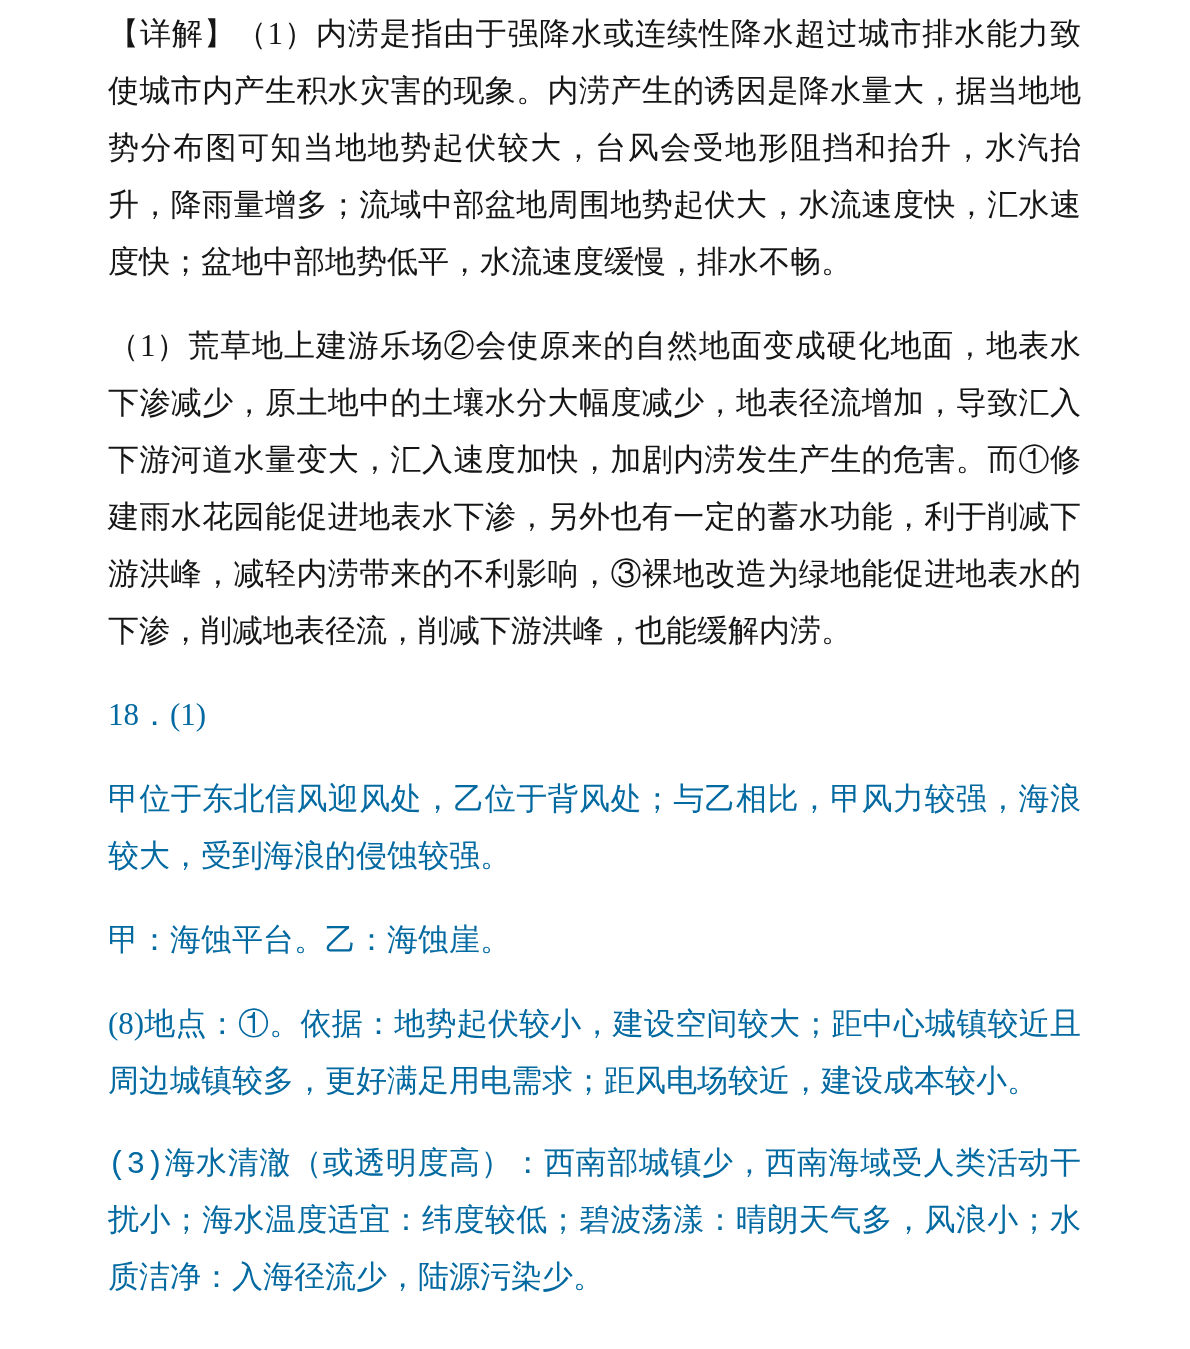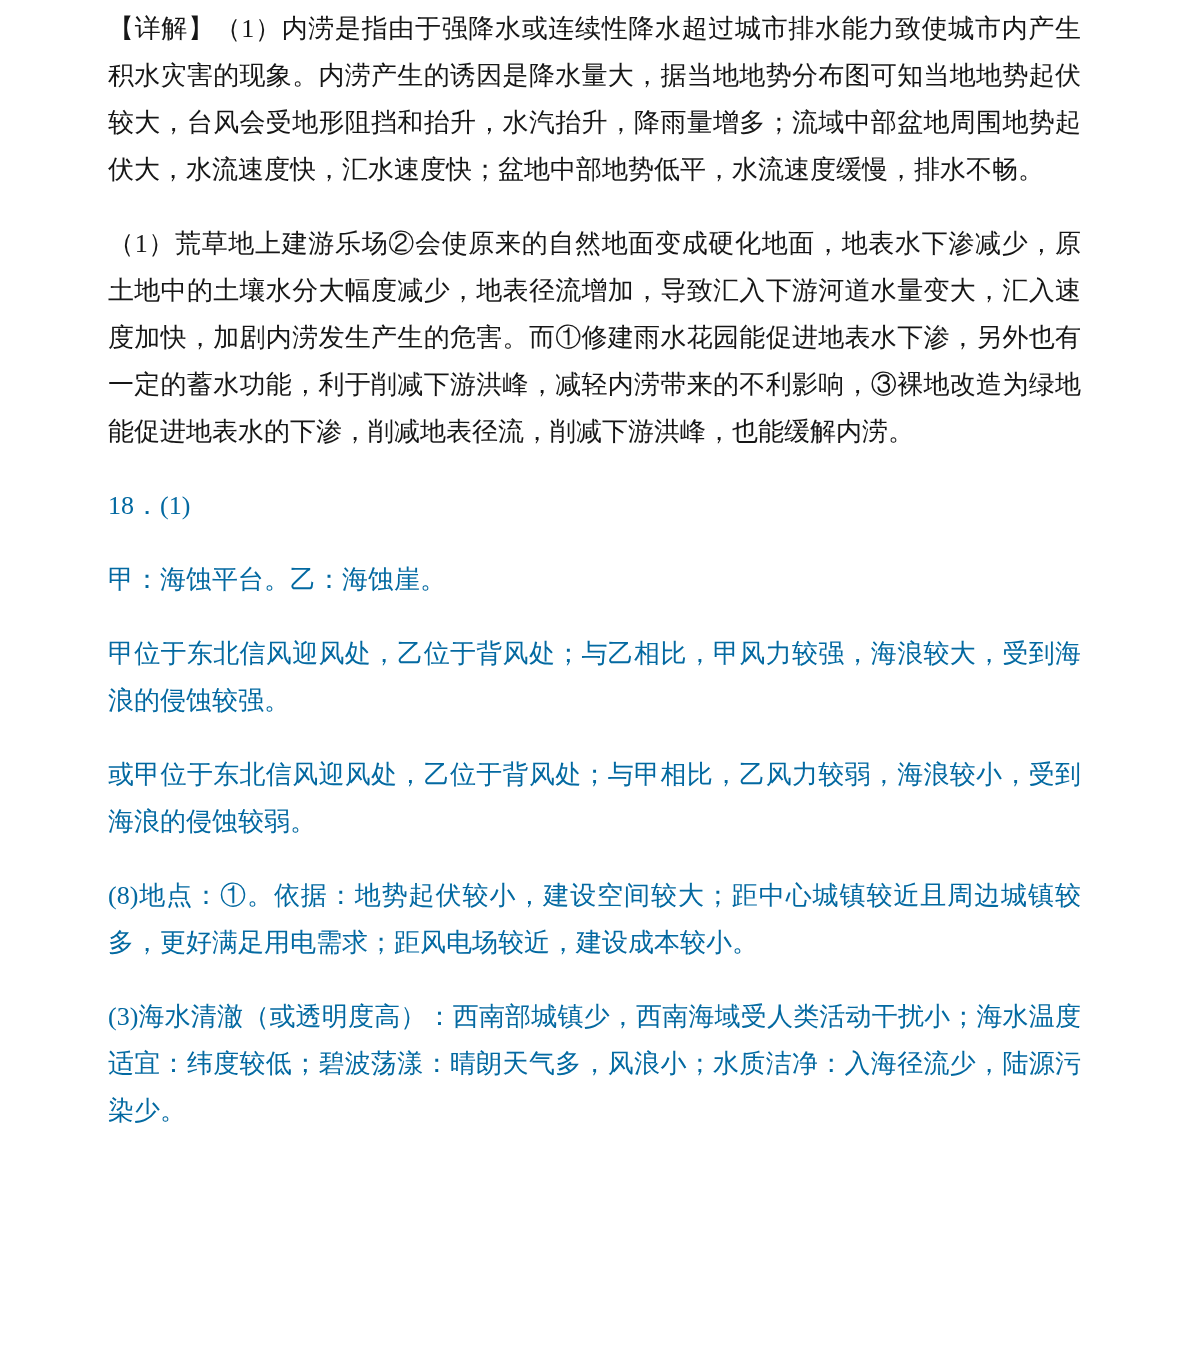--- a/index.html
+++ b/index.html
@@ -14,48 +14,47 @@
     overflow: hidden;
     font-family: "Liberation Serif", "DejaVu Serif", serif;
   }
   .doc-content {
     position: absolute;
     left: 108px;
     top: 5px;
     width: 973px;
   }
   .para {
-    font-size: 26px;
-    line-height: 47px;
+    font-size: 31px;
+    line-height: 57px;
     margin: 0 0 27px 0;
     text-align: justify;
     text-justify: inter-ideograph;
     letter-spacing: 0;
     word-break: break-all;
     overflow-wrap: break-word;
   }
   .para.black { color: #161616; }
   .para.red   { color: #0369a1; }
-  .para:last-child { margin-bottom: 0; }
+  .para:last-child { margin-bottom: 0; font-family: Liberation Mono, monospace; }
 </style>
 </head>
 <body>
 
 <div class="doc-content">
 
   <p class="para black">【详解】（1）内涝是指由于强降水或连续性降水超过城市排水能力致使城市内产生积水灾害的现象。内涝产生的诱因是降水量大，据当地地势分布图可知当地地势起伏较大，台风会受地形阻挡和抬升，水汽抬升，降雨量增多；流域中部盆地周围地势起伏大，水流速度快，汇水速度快；盆地中部地势低平，水流速度缓慢，排水不畅。</p>
 
   <p class="para black">（1）荒草地上建游乐场②会使原来的自然地面变成硬化地面，地表水下渗减少，原土地中的土壤水分大幅度减少，地表径流增加，导致汇入下游河道水量变大，汇入速度加快，加剧内涝发生产生的危害。而①修建雨水花园能促进地表水下渗，另外也有一定的蓄水功能，利于削减下游洪峰，减轻内涝带来的不利影响，③裸地改造为绿地能促进地表水的下渗，削减地表径流，削减下游洪峰，也能缓解内涝。</p>
 
 
   <p class="para red">18．(1)</p>
 
+  <p class="para red">甲位于东北信风迎风处，乙位于背风处；与乙相比，甲风力较强，海浪较大，受到海浪的侵蚀较强。</p>
+
   <p class="para red">甲：海蚀平台。乙：海蚀崖。</p>
 
-  <p class="para red">甲位于东北信风迎风处，乙位于背风处；与乙相比，甲风力较强，海浪较大，受到海浪的侵蚀较强。</p>
-
-  <p class="para red">或甲位于东北信风迎风处，乙位于背风处；与甲相比，乙风力较弱，海浪较小，受到海浪的侵蚀较弱。</p>
 
   <p class="para red">(8)地点：①。依据：地势起伏较小，建设空间较大；距中心城镇较近且周边城镇较多，更好满足用电需求；距风电场较近，建设成本较小。</p>
 
   <p class="para red">(3)海水清澈（或透明度高）：西南部城镇少，西南海域受人类活动干扰小；海水温度适宜：纬度较低；碧波荡漾：晴朗天气多，风浪小；水质洁净：入海径流少，陆源污染少。</p>
 
 </div>
 
 </body></html>

